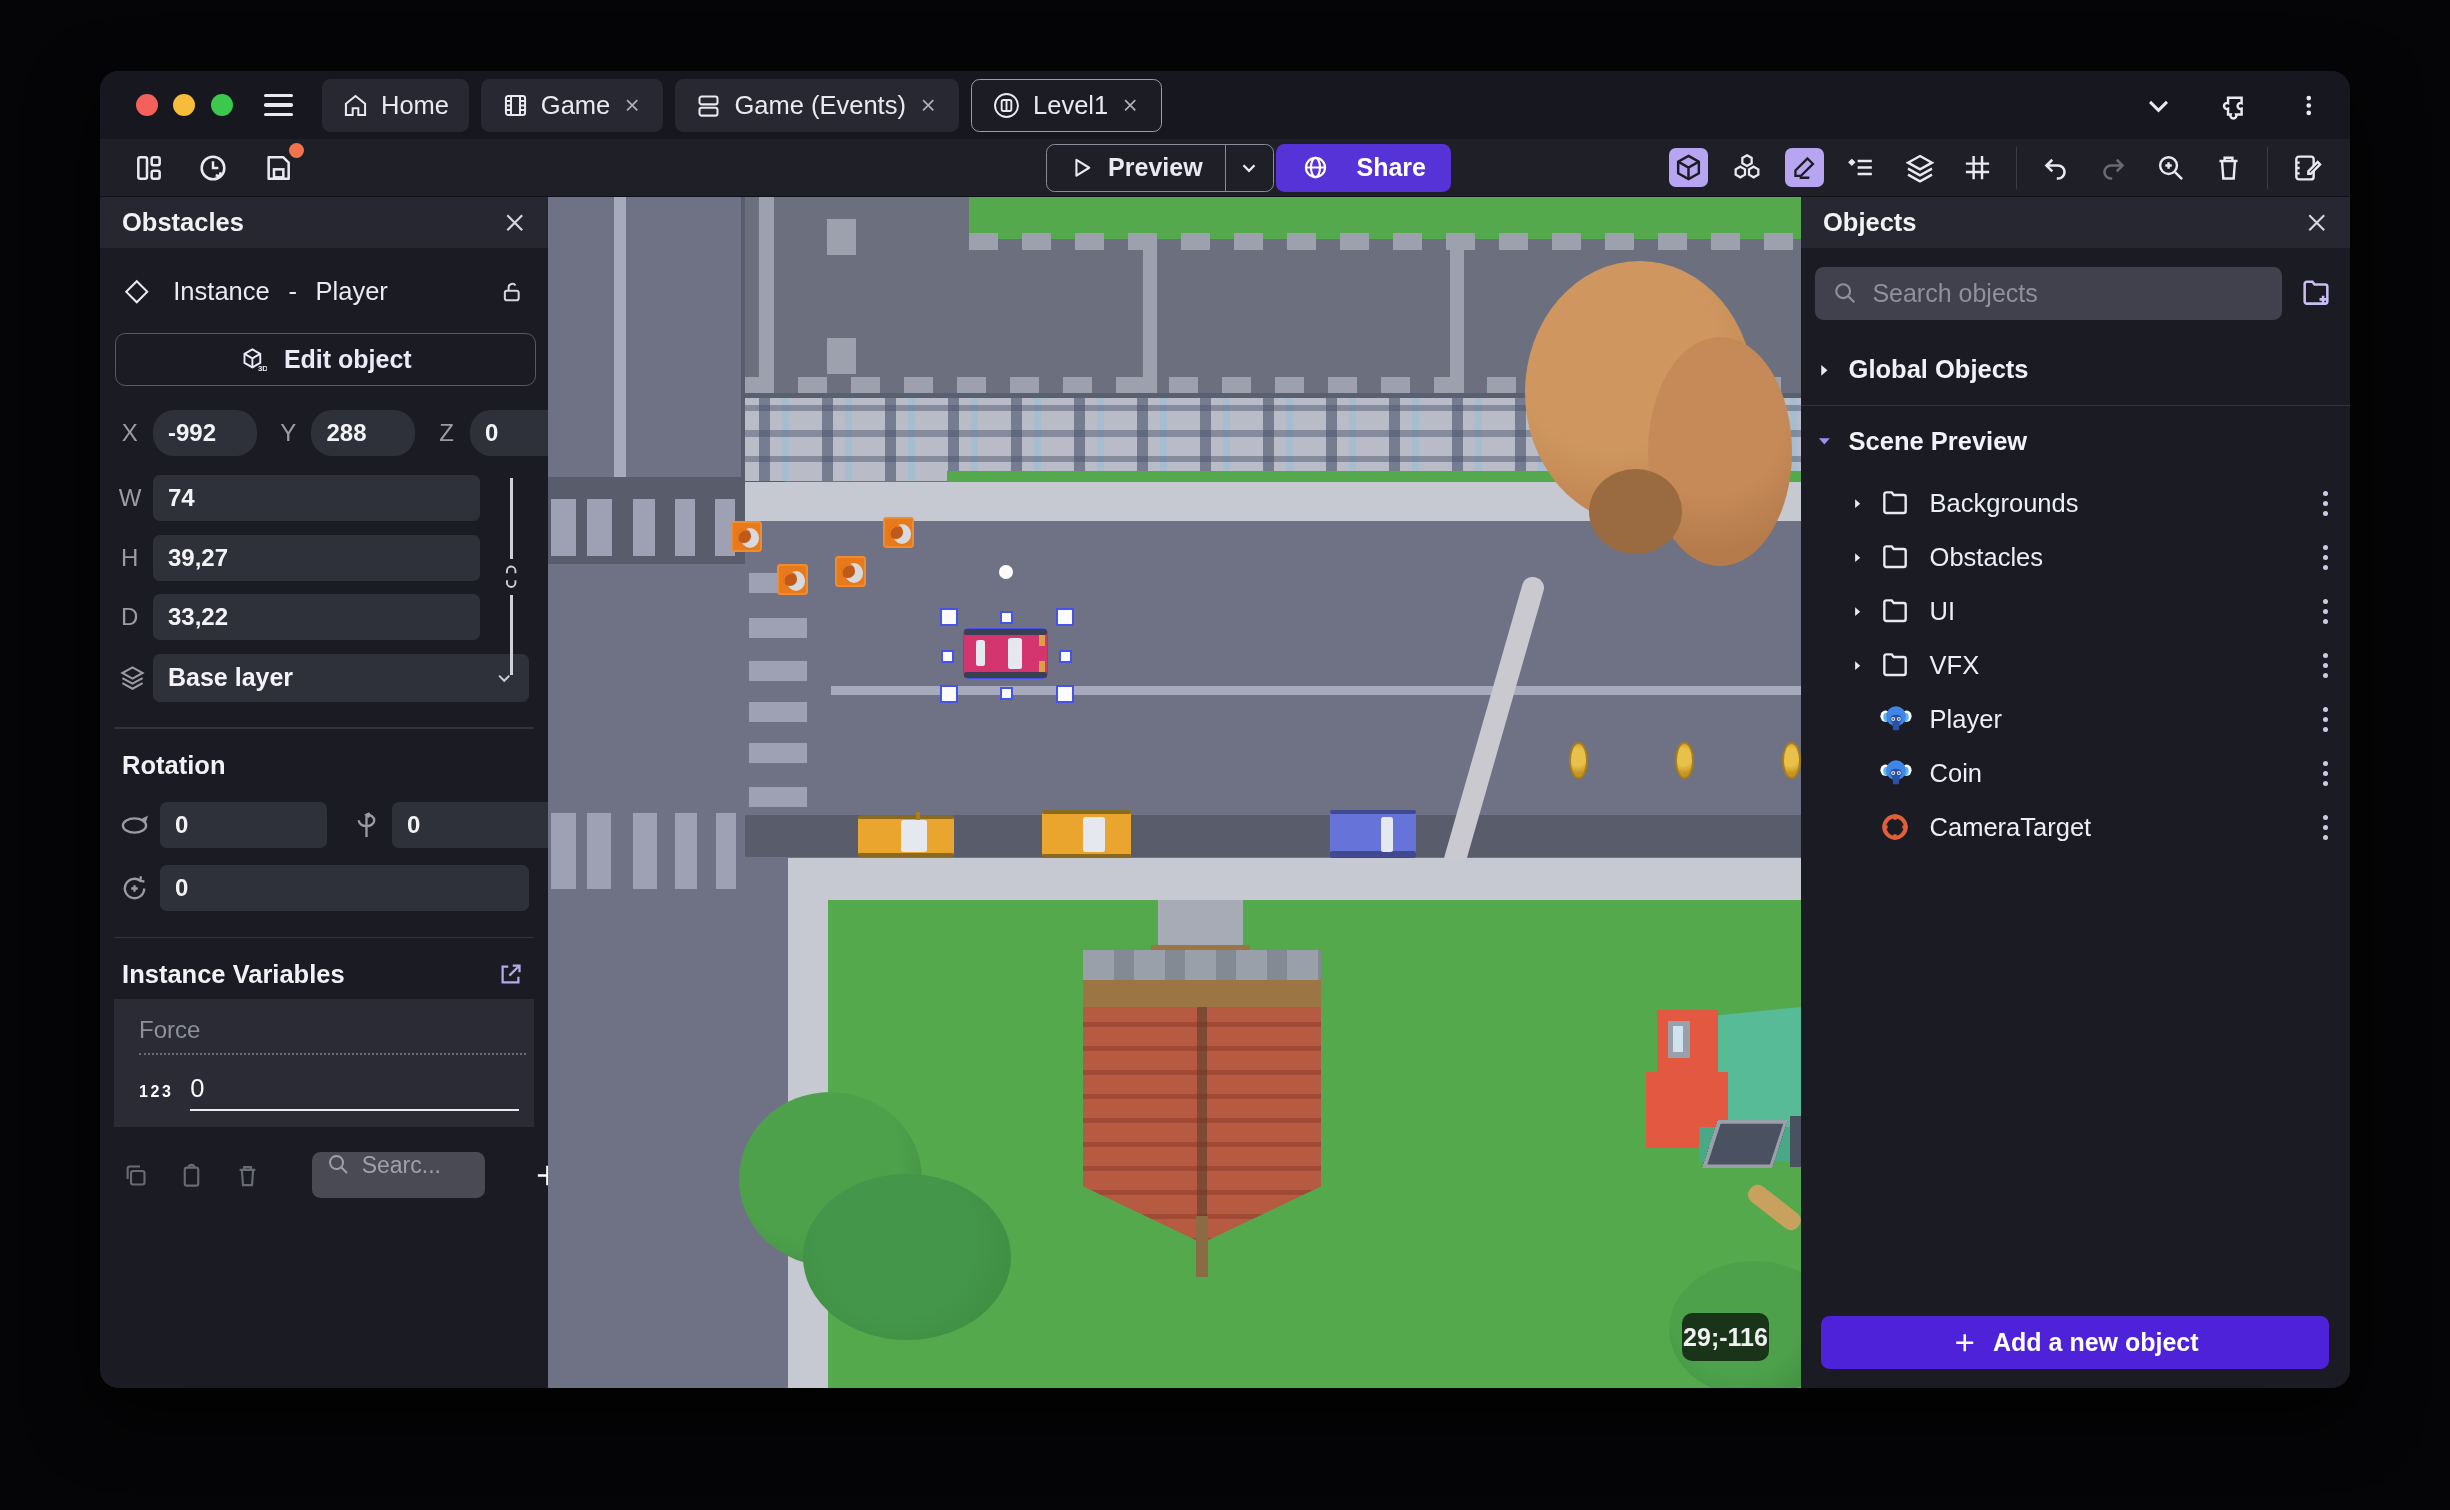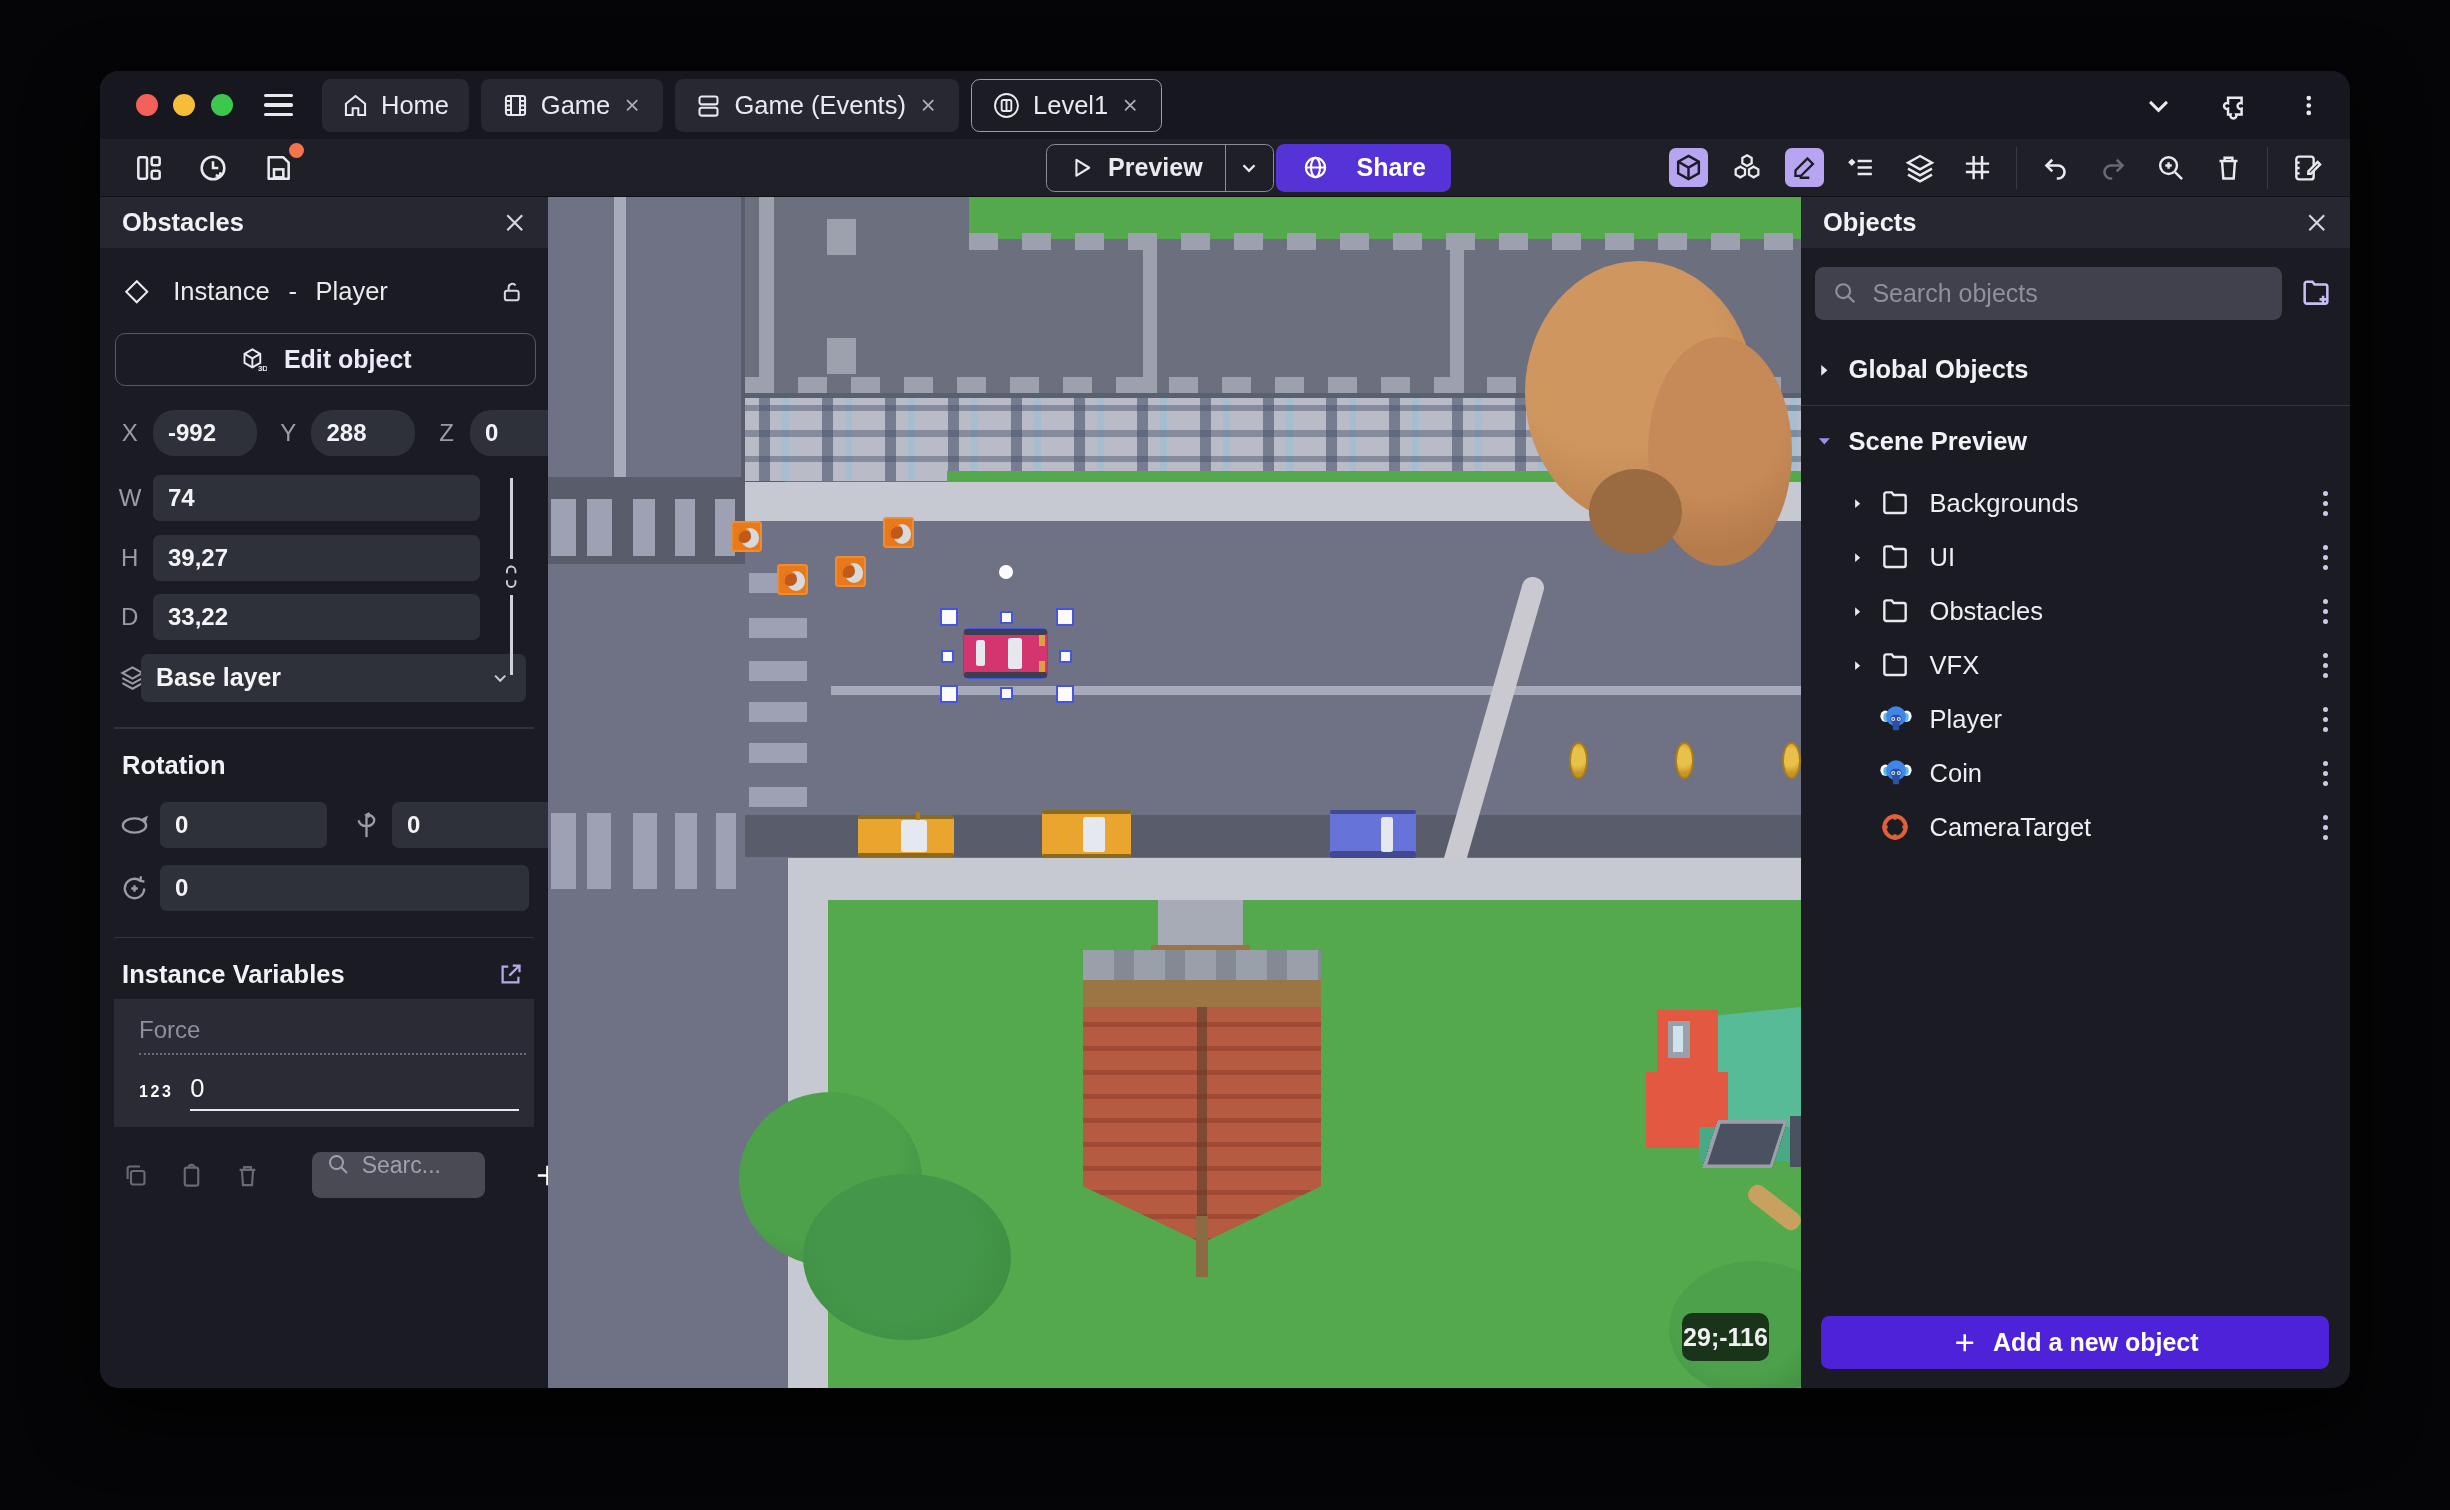--- a/index.html
+++ b/index.html
@@ -51,21 +51,21 @@
   .coord-row { display:flex; align-items:center; gap:12px; margin-top:24px; padding:0 5.1px; }
   .coord-row label, .dim-row label { color:#9a9ba6; font-size:24px; width:22px; text-align:center; flex-shrink:0; }
   .field { background:#2e303a; border:none; border-radius:6.8px; color:#f4f4f8; font-size:24px; font-weight:bold; height:46px; padding:0 15.3px; font-family:inherit; }
   .coord-row .field { width:104px;border-radius:21px; }
   .dim-zone { position:relative; margin-top:18.7px; padding:0 5.1px; }
   .dim-row { display:flex; align-items:center; gap:12px; margin-bottom:13.6px; }
   .dim-row .field { width:327px; }
   .link-col { position:absolute; right:12px; top:3.4px; height:197px; width:22px; display:flex; flex-direction:column; align-items:center; }
   .link-col .vline { width:2.5px; flex:1; background:#cfd0da; }
   .link-col .chain { padding:5.1px 0; color:#cfd0da; }
-  .layer-row { display:flex; align-items:center; gap:0; margin-top:6.8px; padding:0 5.1px; }
+  .layer-row { display:flex; align-items:center; gap:12px; margin-top:6.8px; padding:0 5.1px; }
   .layer-select { width:385px; height:48px; background:#2e303a; border-radius:6.8px; display:flex; align-items:center; justify-content:space-between; padding:0 15.3px; font-size:25px; font-weight:bold; color:#f4f4f8; cursor:pointer; }
   .hr { height:1.7px; background:#32333d; margin:25.5px 0 0 0; }
   .section-title { font-size:25.5px; font-weight:bold; color:#f2f2f6; padding:22px 8.5px 5.1px 8.5px; }
   .rot-row { display:flex; align-items:center; gap:12px; margin-top:17px; padding:0 5.1px; color:#9a9ba6; }
   .rot-row .field { width:167px; }
   .rot-row .field.wide { width:374px; }
   .iv-header { display:flex; align-items:center; justify-content:space-between; padding:22px 10.2px 10.2px 8.5px; }
   .iv-block { background:#2a2b34; padding:17px 15.3px 15.3px 25.5px; }
   .iv-name { color:#8d8f9a; font-size:24px; padding-bottom:8.5px; border-bottom:2.5px dotted #6a6b76; width:387px; }
   .iv-valrow { display:flex; align-items:baseline; gap:17px; margin-top:18.7px; }
@@ -707,39 +707,39 @@
         <span class="tree-caret">
               <svg width="15.3" height="15.3" viewBox="0 0 24 24" fill="#e9e9ef">
                 <path d="M8 5l8 7-8 7z"></path>
               </svg>
             </span>
         <span class="tree-icon">
               <svg width="32" height="32" viewBox="0 0 24 24" fill="none" stroke="#e9e9ef" stroke-width="1.8">
                 <path d="M4 7V5.5A1.5 1.5 0 0 1 5.5 4h4L11 6h7.5A1.5 1.5 0 0 1 20 7.5V18a1.5 1.5 0 0 1-1.5 1.5h-13A1.5 1.5 0 0 1 4 18z"></path>
               </svg>
             </span>
-        <span>UI</span>
+        <span>Obstacles</span>
         <span class="tree-kebab">
               <i></i>
               <i></i>
               <i></i>
             </span>
       </div>
       <div class="tree-row">
         <span class="tree-caret">
               <svg width="15.3" height="15.3" viewBox="0 0 24 24" fill="#e9e9ef">
                 <path d="M8 5l8 7-8 7z"></path>
               </svg>
             </span>
         <span class="tree-icon">
               <svg width="32" height="32" viewBox="0 0 24 24" fill="none" stroke="#e9e9ef" stroke-width="1.8">
                 <path d="M4 7V5.5A1.5 1.5 0 0 1 5.5 4h4L11 6h7.5A1.5 1.5 0 0 1 20 7.5V18a1.5 1.5 0 0 1-1.5 1.5h-13A1.5 1.5 0 0 1 4 18z"></path>
               </svg>
             </span>
-        <span>Obstacles</span>
+        <span>UI</span>
         <span class="tree-kebab">
               <i></i>
               <i></i>
               <i></i>
             </span>
       </div>
       <div class="tree-row">
         <span class="tree-caret">
               <svg width="15.3" height="15.3" viewBox="0 0 24 24" fill="#e9e9ef">
                 <path d="M8 5l8 7-8 7z"></path>

